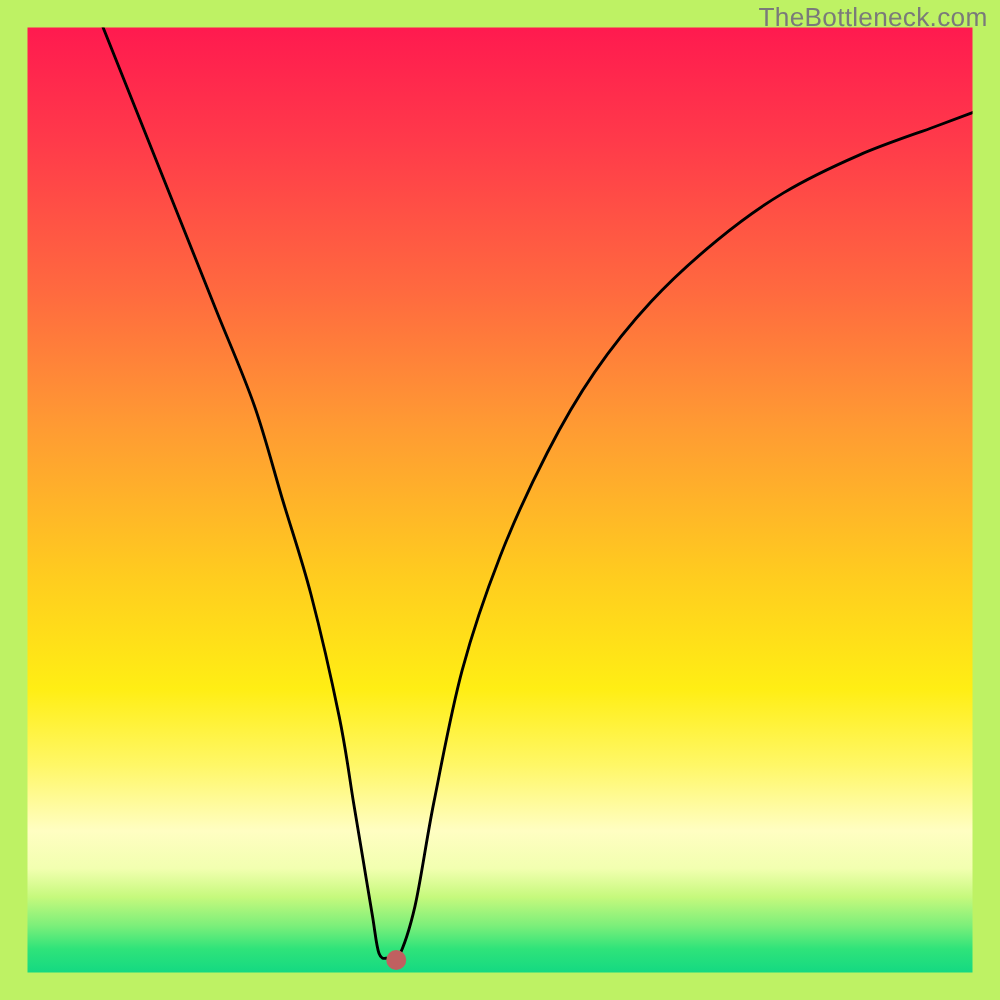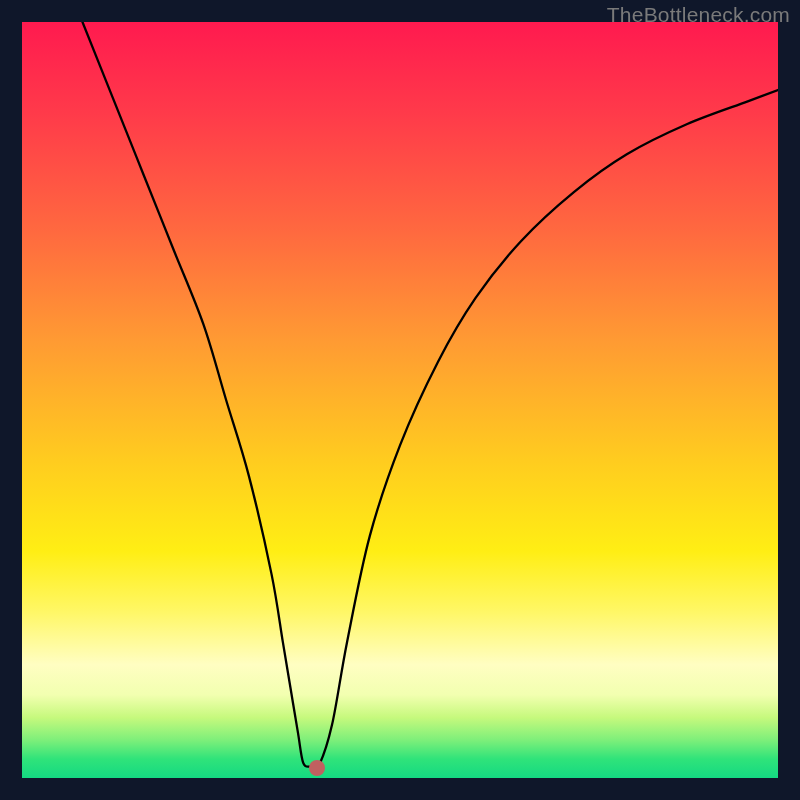--- a/index.html
+++ b/index.html
@@ -7,21 +7,21 @@
     padding: 0;
     width: 800px;
     height: 800px;
     background: #000;
     overflow: hidden;
     font-family: Arial, Helvetica, sans-serif;
   }
   .frame {
     position: absolute;
     inset: 0;
-    background: #0f172a;
+    background: #bef264;
   }
   .plot {
     position: absolute;
     left: 22px;
     top: 22px;
     width: 756px;
     height: 756px;
     background: linear-gradient(to bottom,
       #ff1a4f 0%,
       #ff3a4a 12%,

